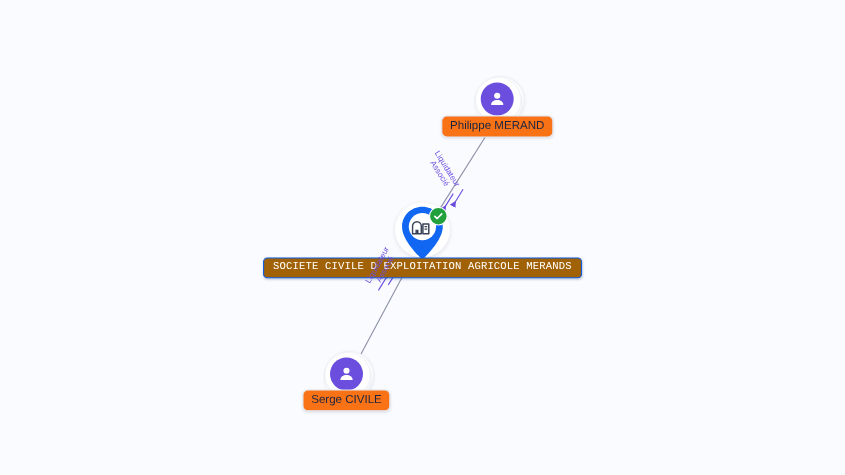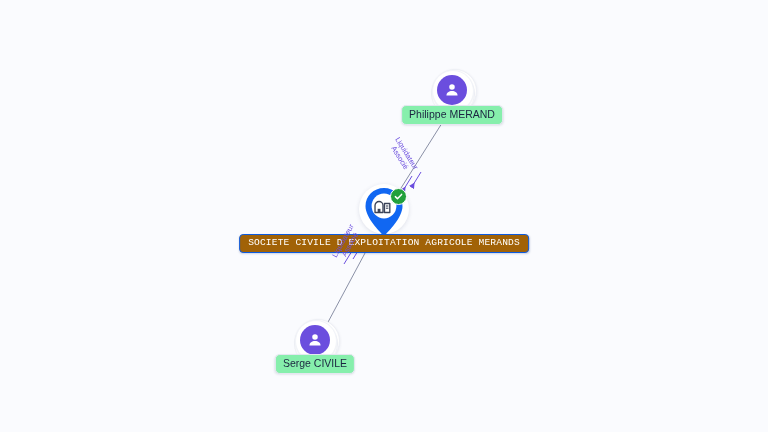--- a/index.html
+++ b/index.html
@@ -78,21 +78,21 @@
     background: #6b4ede;
     display: flex;
     align-items: center;
     justify-content: center;
   }
   .person-avatar svg { display: block; }
 
   .node-label {
     position: absolute;
     white-space: nowrap;
-    background: #86efac;
+    background: #f97316;
     border: 1px solid #e4e7f0;
     border-radius: 5px;
     padding: 2px 7px 3px 7px;
     font-size: 10.5px;
     line-height: 13px;
     color: #1b2440;
     box-shadow: 0 1px 2px rgba(40,50,90,0.10);
     transform: translateX(-50%);
   }
 

